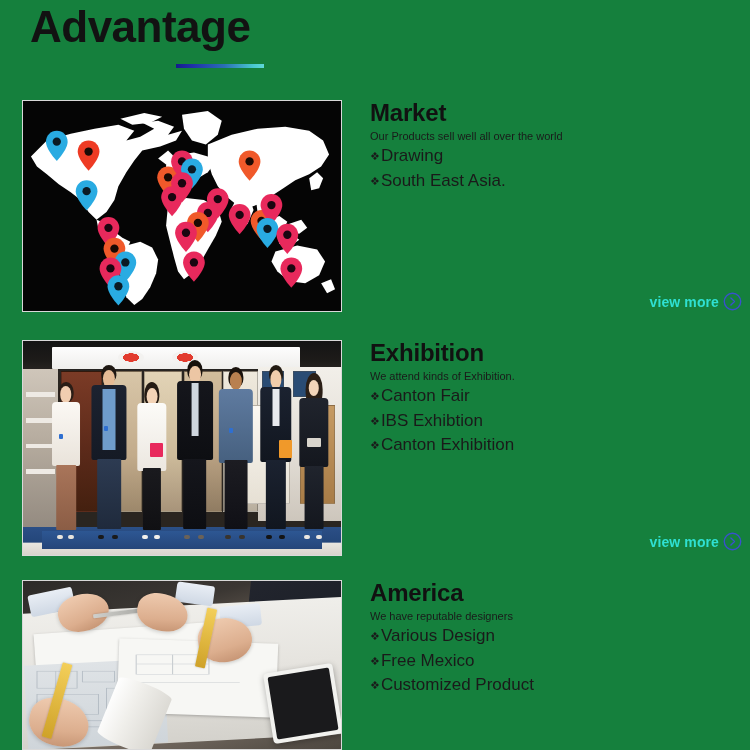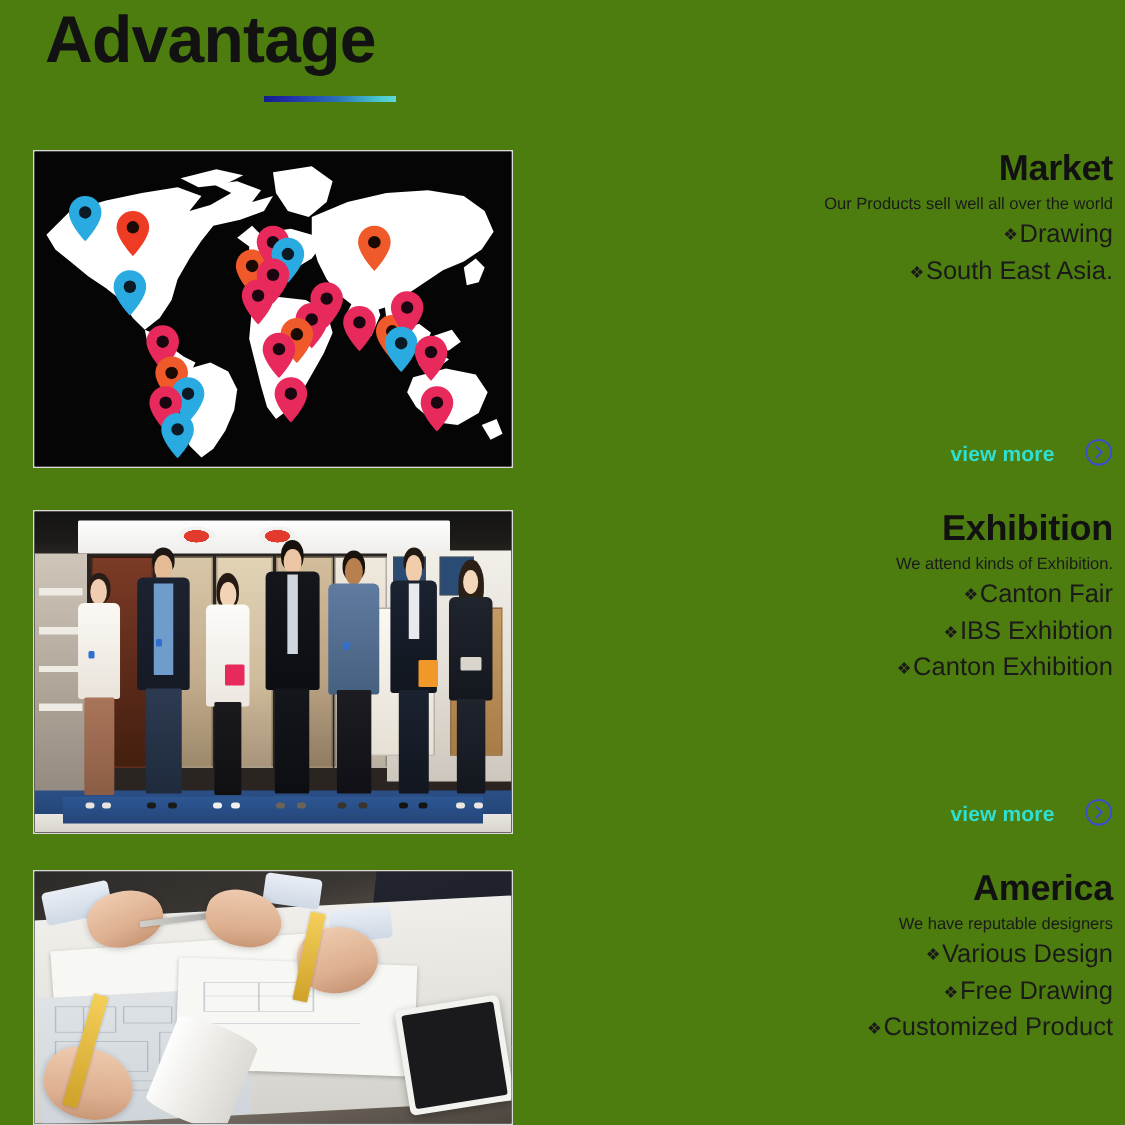--- a/index.html
+++ b/index.html
@@ -6,22 +6,21 @@
   html, body {
     margin: 0; padding: 0;
     width: 750px; height: 750px;
     background: #ffffff;
     font-family: "Liberation Sans", sans-serif;
     overflow: hidden;
   }
   #page {
     position: relative;
     width: 750px; height: 750px;
-    background: #4d7c0f;
-    text-align: right;
+    background: #15803d;
   }
 
   
   .page-title {
     position: absolute;
     left: 30px; top: 2px;
     font-size: 44px;
     font-weight: bold;
     color: #121212;
     letter-spacing: -0.5px;
@@ -90,21 +89,21 @@
     transform: translateY(-1px);
     margin-right: 1px;
   }
 
   
   .viewmore {
     position: absolute;
     right: 8px;
     display: flex;
     align-items: center;
-    gap: 20px;
+    gap: 4px;
     text-decoration: none;
     cursor: pointer;
   }
   .vm-market { top: 192px; }
   .vm-exh    { top: 192px; }
   .viewmore .vm-label {
     font-size: 14px;
     font-weight: bold;
     color: #2fe0d2;
     letter-spacing: 0.1px;
@@ -517,19 +516,19 @@
           <div class="des-tablet-scr"></div>
         </div>
       </div>
     </div>
 
     <div class="txt">
       <div class="sec-title">America</div>
       <div class="sec-sub">We have reputable designers</div>
       <ul class="bullets">
         <li><span class="dia">❖</span><span>Various Design</span></li>
-        <li><span class="dia">❖</span><span>Free Drawing</span></li>
+        <li><span class="dia">❖</span><span>Free Mexico</span></li>
         <li><span class="dia">❖</span><span>Customized Product</span></li>
       </ul>
     </div>
   </div>
 
 </div>
 
 </body></html>

